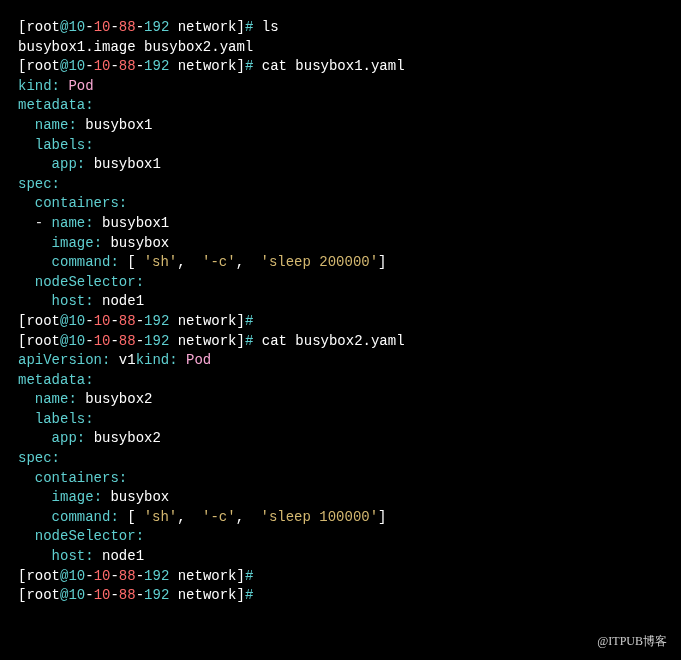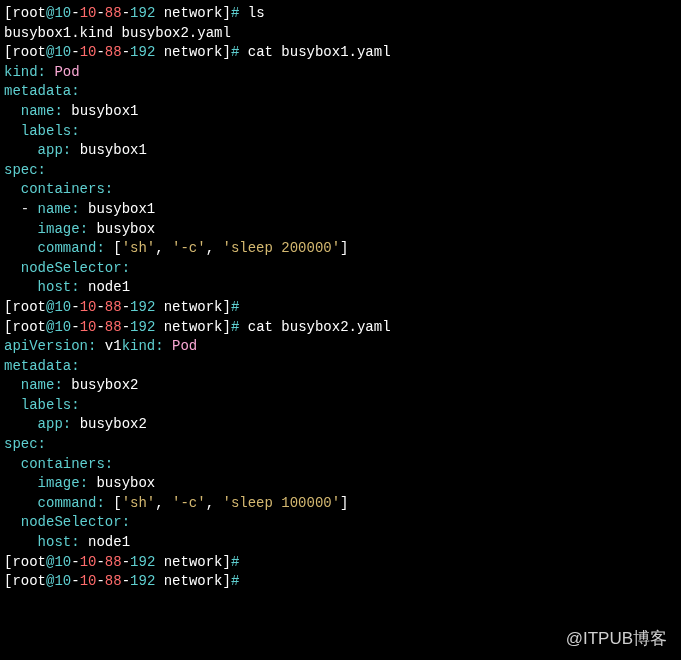--- a/index.html
+++ b/index.html
@@ -8,46 +8,46 @@
       background: #000;
       font-family: 'Courier New', Courier, monospace;
       font-size: 14px;
       color: #e0e0e0;
       width: 681px;
       height: 660px;
       position: relative;
       overflow: hidden;
     }
     .terminal {
-      padding: 4px;
+      padding: 18px;
       line-height: 1.4;
     }
     .line {
       white-space: pre;
     }
     .white { color: #ffffff; }
     .red { color: #ff6b6b; }
     .cyan { color: #5fcfd0; }
     .blue { color: #f9a8d4; }
-    .yellow { color: #d4b870; }
+    .yellow { color: #d4b870; margin-left: 8px; }
     .watermark {
       position: absolute;
       bottom: 10px;
       right: 14px;
       color: #d0d0d0;
-      font-family: Liberation Sans, sans-serif;
-      font-size: 17px;
+      font-family: Liberation Serif, serif;
+      font-size: 12px;
     }
   </style>
 </head>
 <body>
 
 <div class="terminal">
   <div class="line"><span class="white">[</span><span class="white">root</span><span class="cyan">@</span><span class="cyan">10</span><span class="white">-</span><span class="red">10</span><span class="white">-</span><span class="red">88</span><span class="white">-</span><span class="cyan">192</span><span> </span><span class="white">network</span><span class="white">]</span><span class="cyan">#</span><span> </span><span class="white">ls</span></div>
-  <div class="line"><span class="white">busybox1.kind busybox2.yaml</span></div>
+  <div class="line"><span class="white">busybox1.image busybox2.yaml</span></div>
   <div class="line"><span class="white">[</span><span class="white">root</span><span class="cyan">@</span><span class="cyan">10</span><span class="white">-</span><span class="red">10</span><span class="white">-</span><span class="red">88</span><span class="white">-</span><span class="cyan">192</span><span> </span><span class="white">network</span><span class="white">]</span><span class="cyan">#</span><span> </span><span class="white">cat busybox1.yaml</span></div>
   <div class="line"><span class="cyan">kind</span><span class="cyan">:</span><span> </span><span class="blue">Pod</span></div>
   <div class="line"><span class="cyan">metadata</span><span class="cyan">:</span></div>
   <div class="line"><span>  </span><span class="cyan">name</span><span class="cyan">:</span><span> </span><span class="white">busybox1</span></div>
   <div class="line"><span>  </span><span class="cyan">labels</span><span class="cyan">:</span></div>
   <div class="line"><span>    </span><span class="cyan">app</span><span class="cyan">:</span><span> </span><span class="white">busybox1</span></div>
   <div class="line"><span class="cyan">spec</span><span class="cyan">:</span></div>
   <div class="line"><span>  </span><span class="cyan">containers</span><span class="cyan">:</span></div>
   <div class="line"><span>  - </span><span class="cyan">name</span><span class="cyan">:</span><span> </span><span class="white">busybox1</span></div>
   <div class="line"><span>    </span><span class="cyan">image</span><span class="cyan">:</span><span> </span><span class="white">busybox</span></div>

